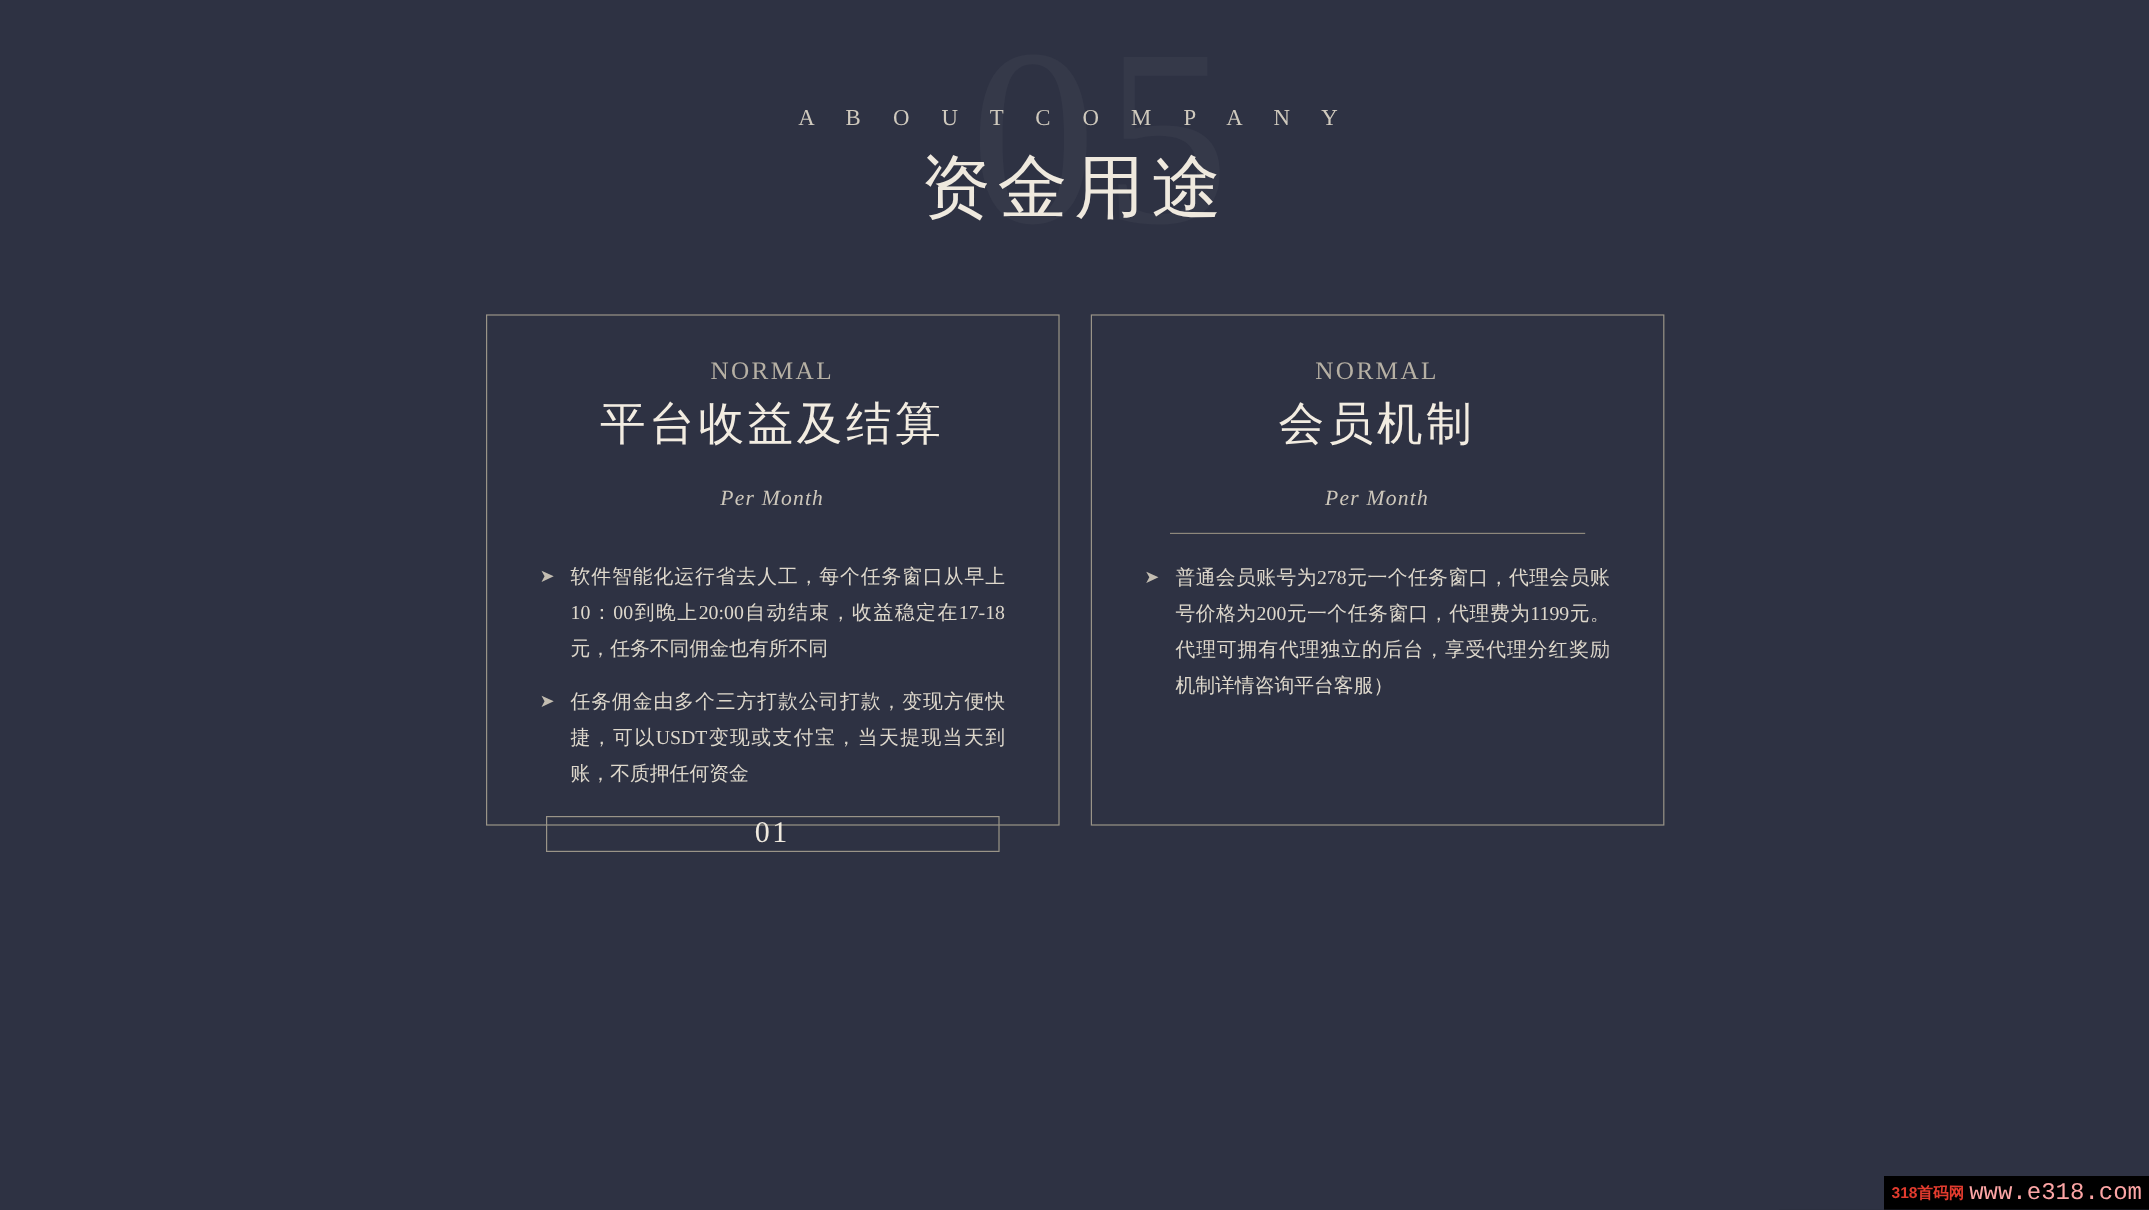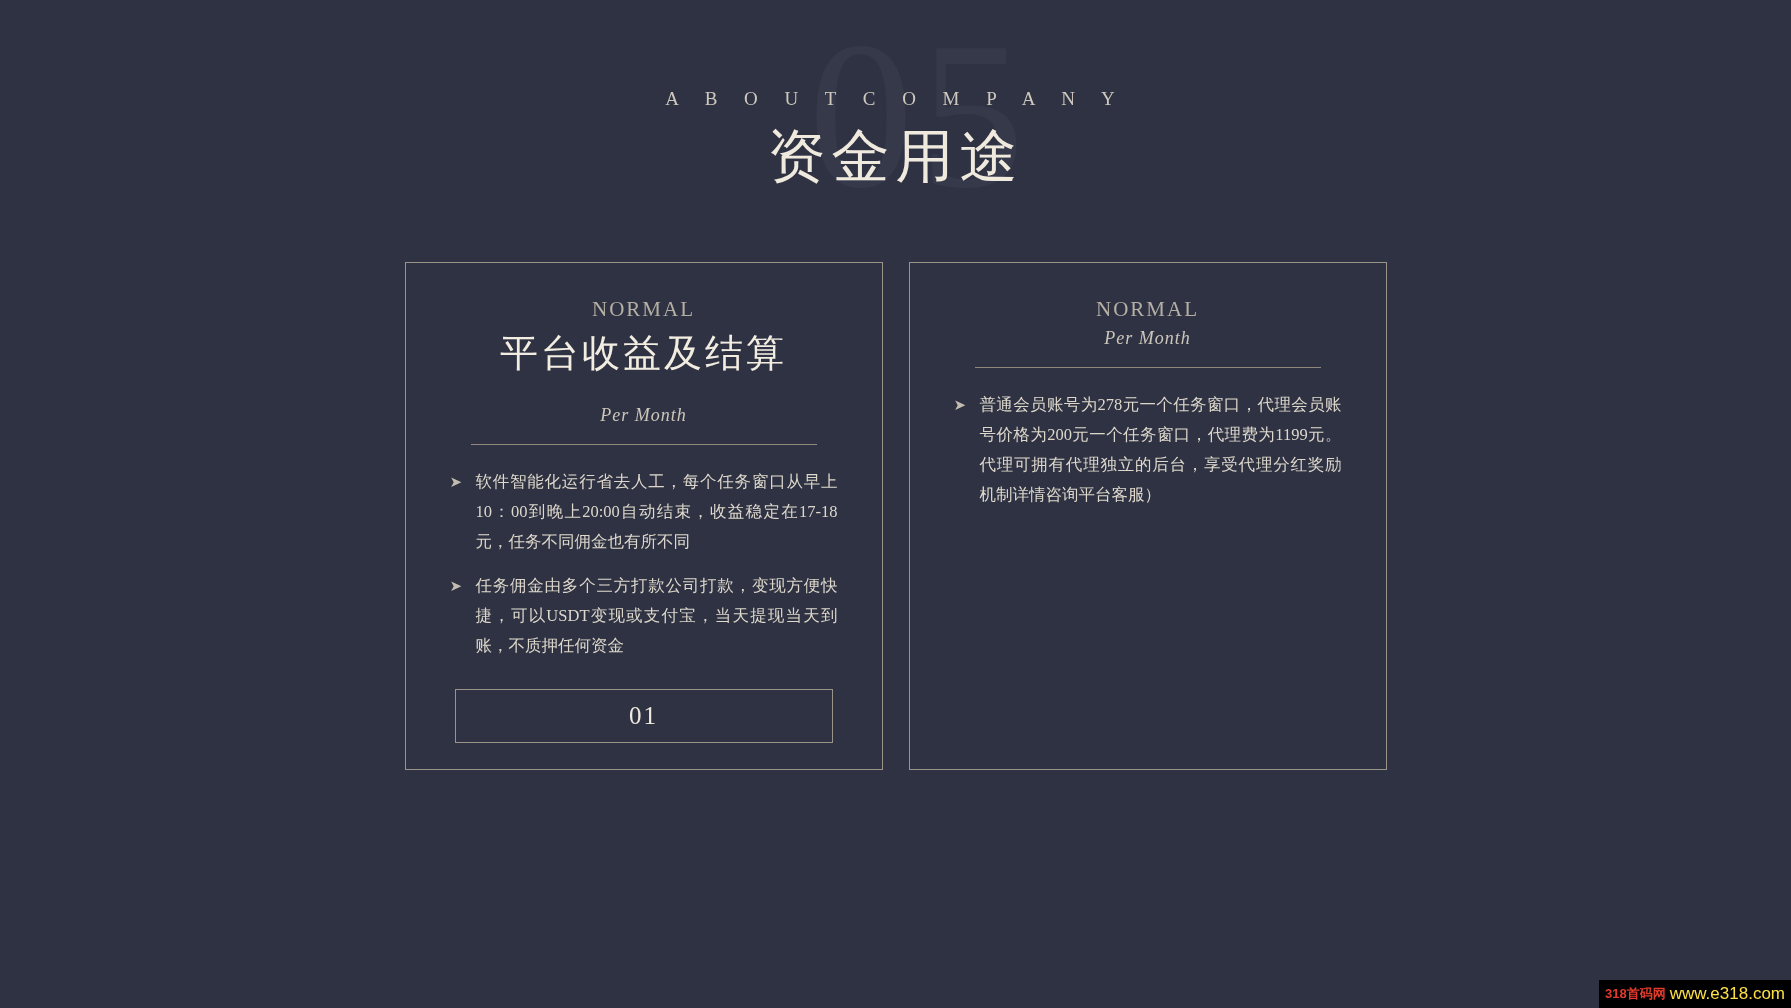--- a/index.html
+++ b/index.html
@@ -64,21 +64,21 @@
     position: absolute;
     top: 262px;
     left: 0;
     right: 0;
     display: flex;
     justify-content: center;
     gap: 26px;
   }
   .card {
     width: 478px;
-    height: 508px;
+    height: 426px;
     border: 1px solid #9a9488;
     box-sizing: border-box;
     padding: 34px 28px 26px 28px;
     display: flex;
     flex-direction: column;
     align-items: center;
     background: transparent;
   }
   .card-normal {
     font-size: 21px;
@@ -160,23 +160,23 @@
     background: #000;
     padding: 0 6px;
   }
   .wm-red {
     color: #e23b2e;
     font-size: 13px;
     font-family: "Liberation Sans", sans-serif;
     font-weight: bold;
   }
   .wm-white {
-    color: #fde047;
-    font-size: 17px;
-    font-family: Liberation Sans, sans-serif;
+    color: #fca5a5;
+    font-size: 20px;
+    font-family: Liberation Mono, monospace;
     margin-left: 4px;
   }
 </style>
 </head>
 <body>
 
 <div class="slide">
 
   <div class="watermark-number">05</div>
   <div class="eyebrow">A B O U T      C O M P A N Y</div>
@@ -197,20 +197,21 @@
         <div class="bullet">
           <span class="bullet-mark">➤</span>
           <span class="bullet-text">任务佣金由多个三方打款公司打款，变现方便快捷，可以USDT变现或支付宝，当天提现当天到账，不质押任何资金</span>
         </div>
       </div>
       <div class="card-footer">01</div>
     </div>
 
     <div class="card">
       <div class="card-normal">NORMAL</div>
+      <div class="card-title">会员机制</div>
       <div class="card-sub">Per Month</div>
       <div class="divider"></div>
       <div class="bullets">
         <div class="bullet">
           <span class="bullet-mark">➤</span>
           <span class="bullet-text">普通会员账号为278元一个任务窗口，代理会员账号价格为200元一个任务窗口，代理费为1199元。代理可拥有代理独立的后台，享受代理分红奖励机制详情咨询平台客服）</span>
         </div>
       </div>
     </div>
 

